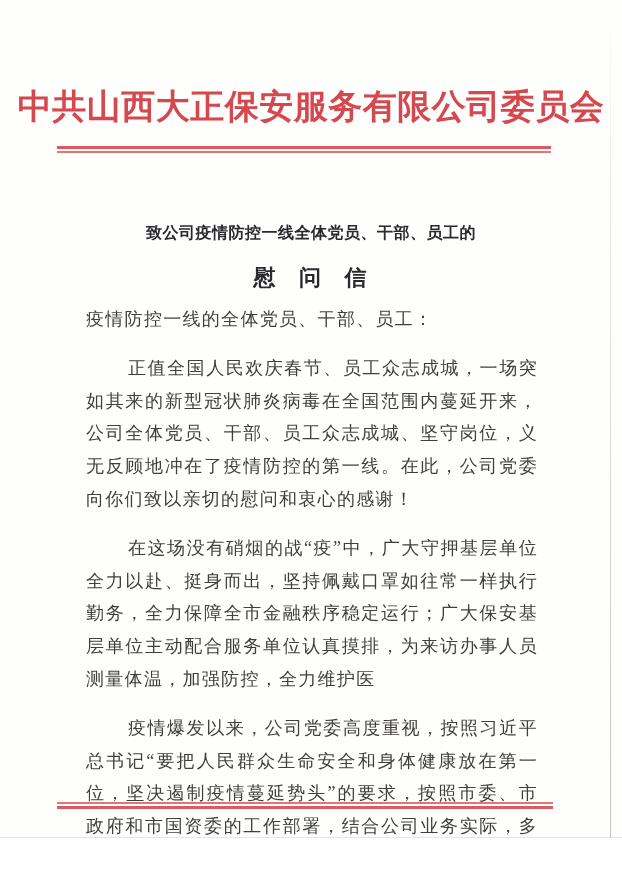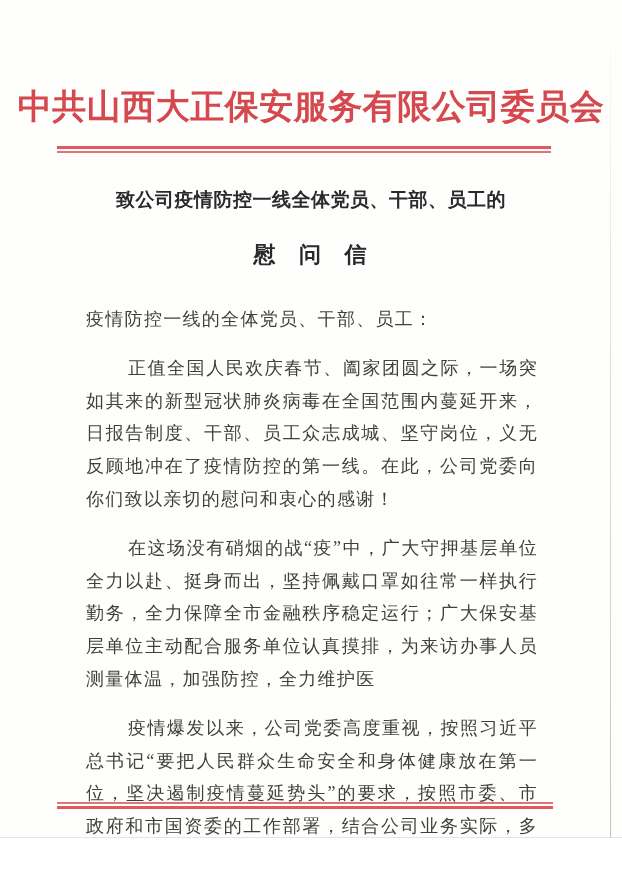--- a/index.html
+++ b/index.html
@@ -58,27 +58,28 @@
   .title-block {
     position: absolute;
     top: 186px;
     left: 0;
     right: 0;
     text-align: center;
     color: var(--title-ink, #2a292d);
     font-weight: bold;
   }
   .title-line1 {
-    font-size: 19px;
+    font-size: 16px;
     line-height: 27px;
     letter-spacing: 0.5px;
     white-space: nowrap;
+    margin-top: 33px;
   }
   .title-line2 {
-    margin-top: 28px;
+    margin-top: 18px;
     font-size: 22px;
     line-height: 27px;
     letter-spacing: 2px;
     word-spacing: 14px;
     white-space: nowrap;
   }
   
   .body-block {
     position: absolute;
     top: 287px;
@@ -135,21 +136,21 @@
     <div class="rule-thin"></div>
   </div>
 
   <div class="title-block">
     <div class="title-line1">致公司疫情防控一线全体党员、干部、员工的</div>
     <div class="title-line2">慰 问 信</div>
   </div>
 
   <div class="body-block">
     <p class="salutation">疫情防控一线的全体党员、干部、员工：</p>
-    <p class="para">正值全国人民欢庆春节、阖家团圆之际，一场突如其来的新型冠状肺炎病毒在全国范围内蔓延开来，日报告制度、干部、员工众志成城、坚守岗位，义无反顾地冲在了疫情防控的第一线。在此，公司党委向你们致以亲切的慰问和衷心的感谢！</p>
+    <p class="para">正值全国人民欢庆春节、员工众志成城，一场突如其来的新型冠状肺炎病毒在全国范围内蔓延开来，公司全体党员、干部、员工众志成城、坚守岗位，义无反顾地冲在了疫情防控的第一线。在此，公司党委向你们致以亲切的慰问和衷心的感谢！</p>
     <p class="para">在这场没有硝烟的战“疫”中，广大守押基层单位全力以赴、挺身而出，坚持佩戴口罩如往常一样执行勤务，全力保障全市金融秩序稳定运行；广大保安基层单位主动配合服务单位认真摸排，为来访办事人员测量体温，加强防控，全力维护医</p>
     <p class="para">疫情爆发以来，公司党委高度重视，按照习近平总书记“要把人民群众生命安全和身体健康放在第一位，坚决遏制疫情蔓延势头”的要求，按照市委、市政府和市国资委的工作部署，结合公司业务实际，多次对全公司疫情防控工作作出周密安排，要求建立覆盖全员的疫情防控零报告、日报告制度，在确保全体员工人身安全的基础上，保障各项业务正常稳定运行。</p>
   </div>
 
   <div class="rule-bottom">
     <div class="rule-thin"></div>
     <div class="rule-gap"></div>
     <div class="rule-thick"></div>
   </div>
 

